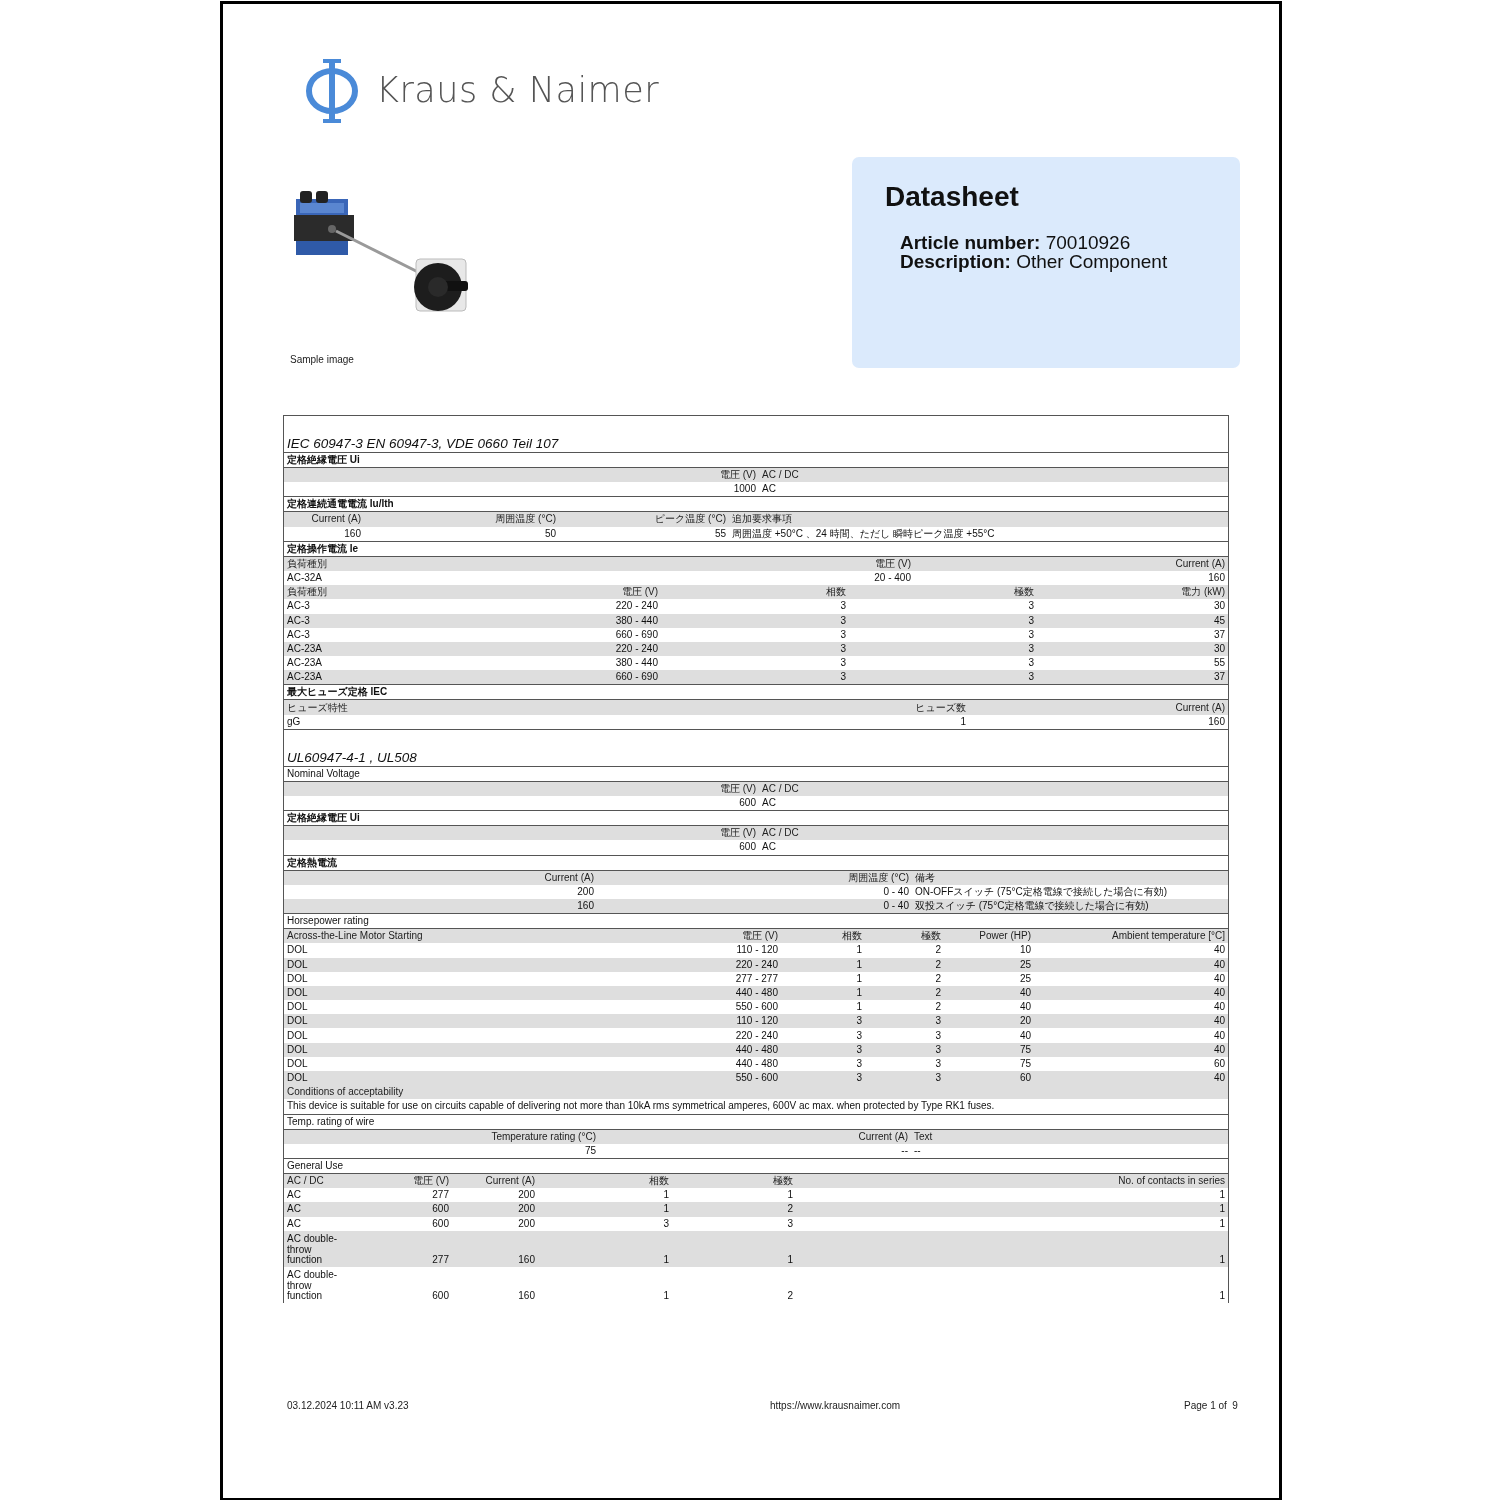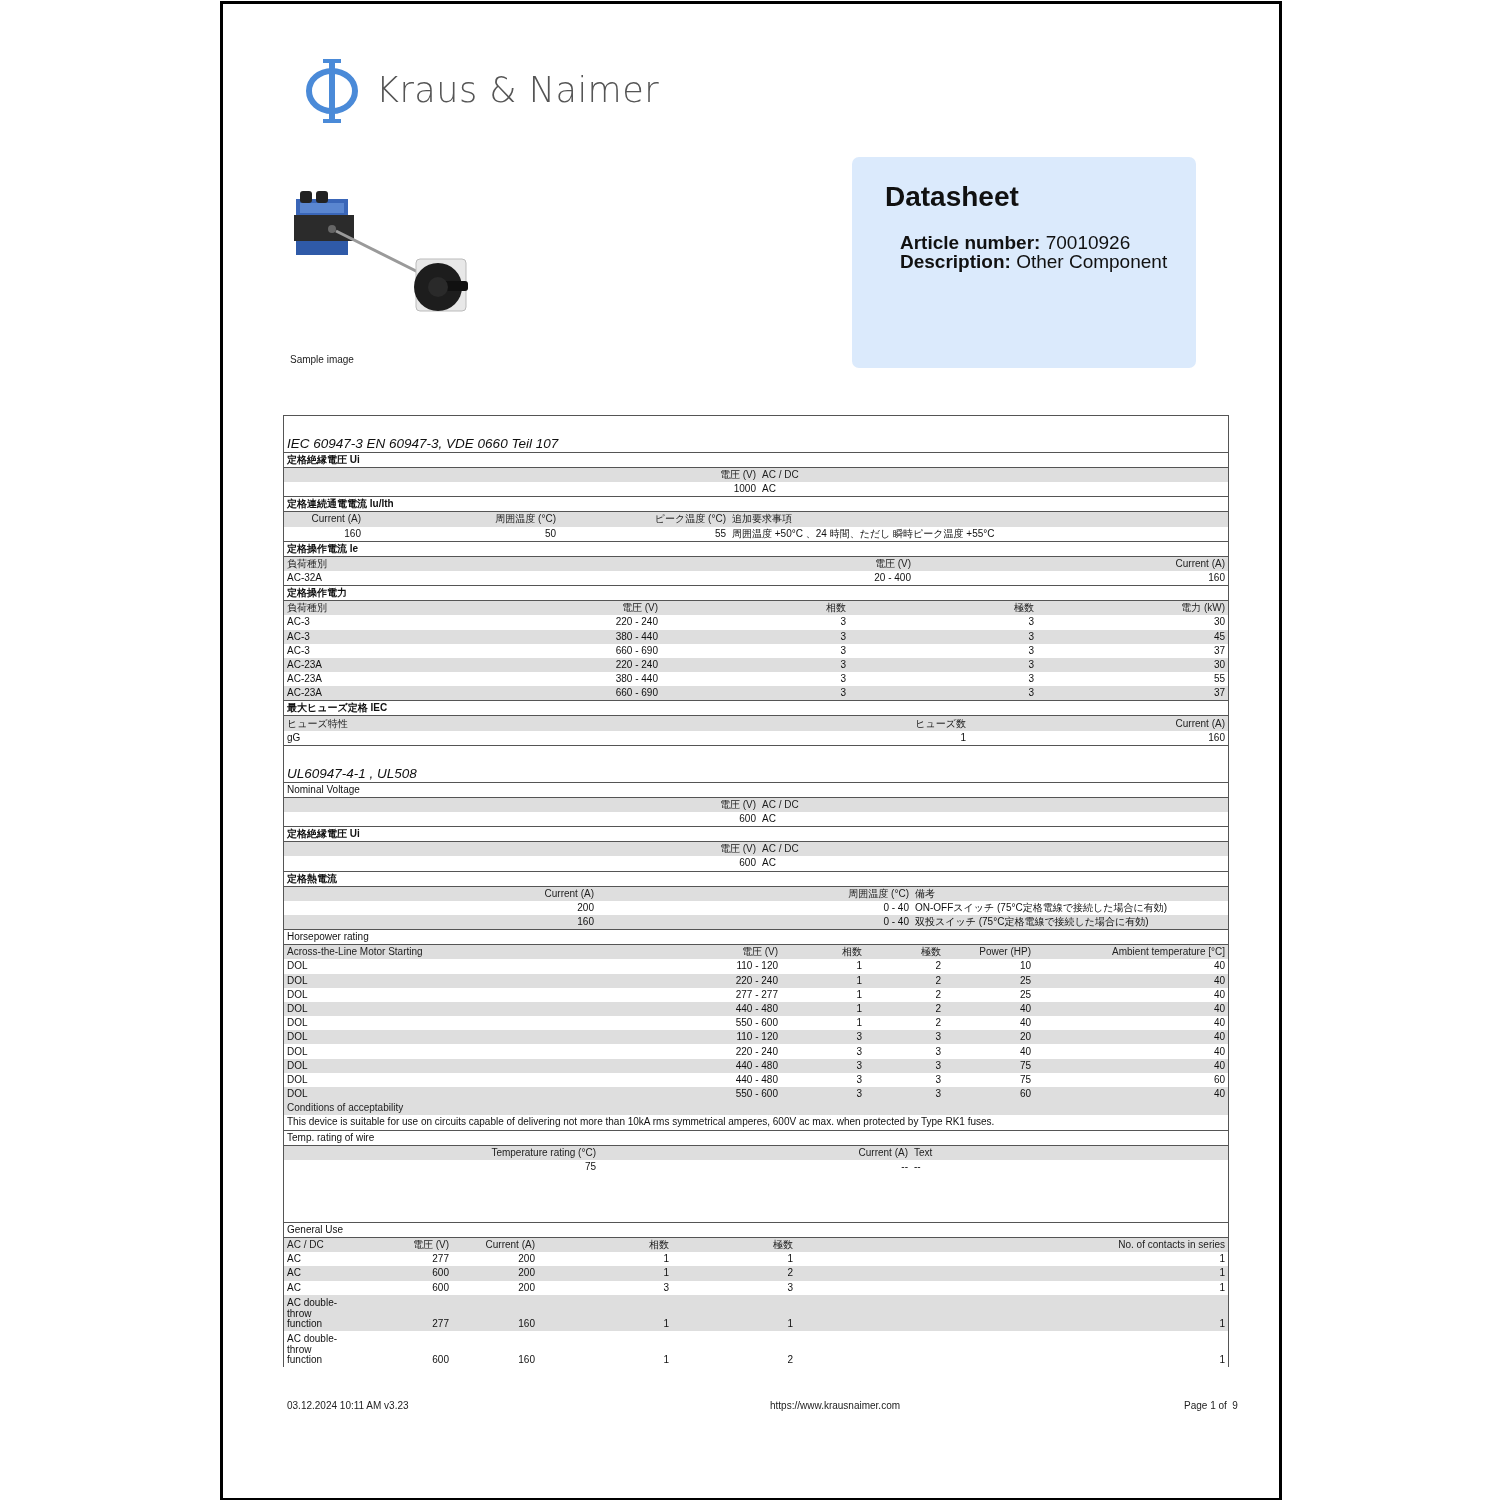--- a/index.html
+++ b/index.html
@@ -2,21 +2,21 @@
 <html><head>
 <meta charset="utf-8">
 <style>
   html, body { margin:0; padding:0; background:#fff; }
   body { width:1500px; height:1500px; position:relative; font-family:"Liberation Sans", "DejaVu Sans", sans-serif; color:#111; overflow:hidden; }
   .page { position:absolute; left:220px; top:1px; width:1056px; height:1494px; border:3px solid #000; background:#fff; box-sizing:content-box; }
   .logo { position:absolute; left:303px; top:58px; height:66px; display:flex; align-items:center; }
   .logo-text { position:absolute; left:376px; top:70px; font-size:35px; color:#555; letter-spacing:0.5px; font-family:"DejaVu Sans", sans-serif; font-weight:300; }
   .product-img { position:absolute; left:288px; top:185px; width:190px; height:140px; }
   .sample-caption { position:absolute; left:290px; top:354px; font-size:10px; color:#222; }
-  .ds-box { position:absolute; left:852px; top:157px; width:344px; height:211px; background:#dbeafc; border-radius:7px; }
+  .ds-box { position:absolute; left:852px; top:157px; width:388px; height:211px; background:#dbeafc; border-radius:7px; }
   .ds-title { position:absolute; left:33px; top:24px; font-size:28px; font-weight:bold; color:#111; }
   .ds-line { position:absolute; left:48px; font-size:19px; color:#111; }
   .ds-line b { font-weight:bold; }
   .specs { position:absolute; left:283px; top:415px; width:944px; border-left:1px solid #555; border-right:1px solid #555; }
   .specs .std-title { border-top:1px solid #555; font-size:13.5px; font-weight:normal; padding:20px 3px 0 3px; height:16px; line-height:16px;font-style:italic; }
   .sec-title { border-top:1px solid #555; border-bottom:1px solid #555; font-size:10px; font-weight:bold; height:12px; line-height:12px; padding:1px 3px 1px 3px; }
   .sec-title.plain { font-weight:normal; }
   table { width:100%; border-collapse:collapse; table-layout:fixed; font-size:10px; }
   td { padding:0 3px; height:14.2px; line-height:14px; white-space:nowrap; overflow:hidden; }
   tr.gray td { background:#dedede; }
@@ -137,21 +137,20 @@
       <td class="r">Current (A)</td>
     </tr>
     <tr>
       <td class="l">AC-32A</td>
       <td class="r">20 - 400</td>
       <td class="r">160</td>
     </tr>
   </tbody>
     </table>
 
-  <div class="sec-title">定格操作電力</div>
   <table>
     <colgroup>
         <col style="width:185px">
         <col style="width:192px">
         <col style="width:188px">
         <col style="width:188px">
         <col>
       </colgroup>
     <tbody>
         <tr class="gray hdr">
@@ -418,21 +417,21 @@
       <td class="l">Text</td>
     </tr>
     <tr>
       <td class="r">75</td>
       <td class="r">--</td>
       <td class="l">--</td>
     </tr>
   </tbody>
     </table>
 
-  <div class="sec-title plain" style="border-bottom:1px solid #555;margin-top:48px;">General Use</div>
+  <div class="sec-title plain" style="border-bottom:1px solid #555;">General Use</div>
   <table>
     <colgroup>
         <col style="width:60px">
         <col style="width:108px">
         <col style="width:86px">
         <col style="width:134px">
         <col style="width:124px">
         <col>
       </colgroup>
     <tbody>

